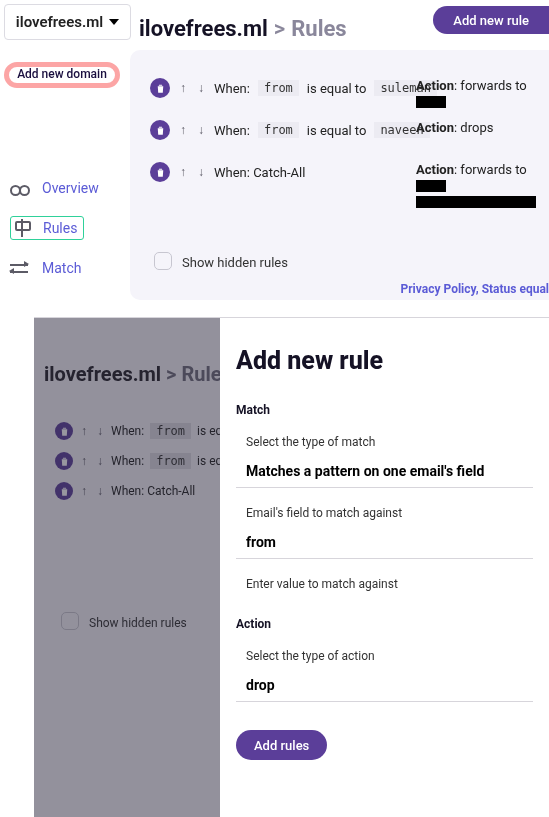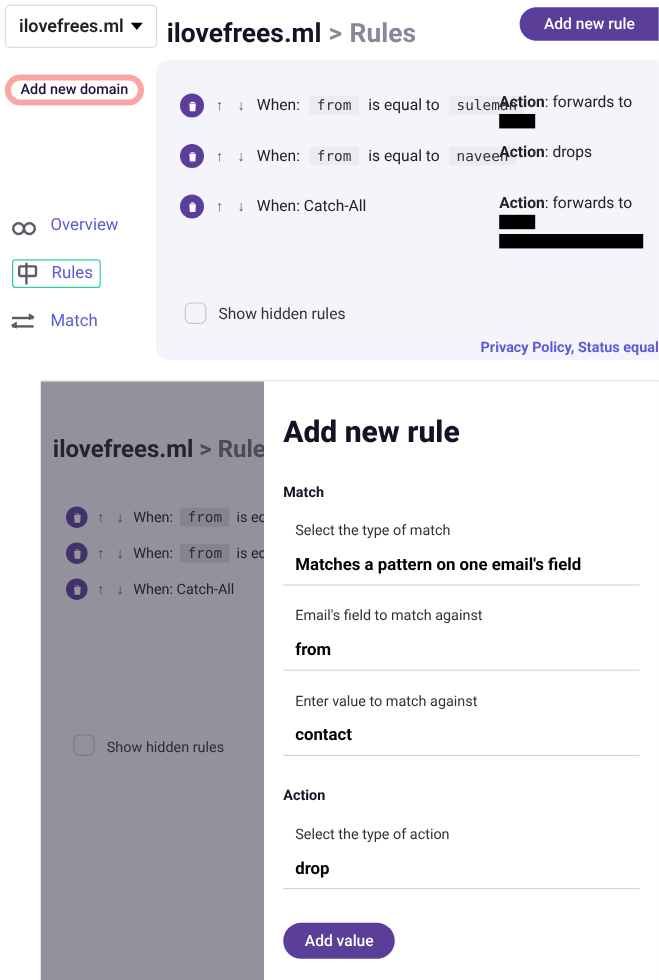--- a/index.html
+++ b/index.html
@@ -269,26 +269,25 @@
     <div class="field-group">
       <div class="field-label">Select the type of match</div>
       <div class="field-value">Matches a pattern on one email's field</div>
     </div>
     <div class="field-group">
       <div class="field-label">Email's field to match against</div>
       <div class="field-value">from</div>
     </div>
     <div class="field-group">
       <div class="field-label">Enter value to match against</div>
-      <div class="field-value">contact</div>
     </div>
 
     <h2 style="margin-top:26px;">Action</h2>
     <div class="field-group">
       <div class="field-label">Select the type of action</div>
       <div class="field-value">drop</div>
     </div>
 
     <div class="add-rule-submit">
-      <span>Add value</span>
+      <span>Add rules</span>
     </div>
   </div>
 </div>
 
 </body></html>

